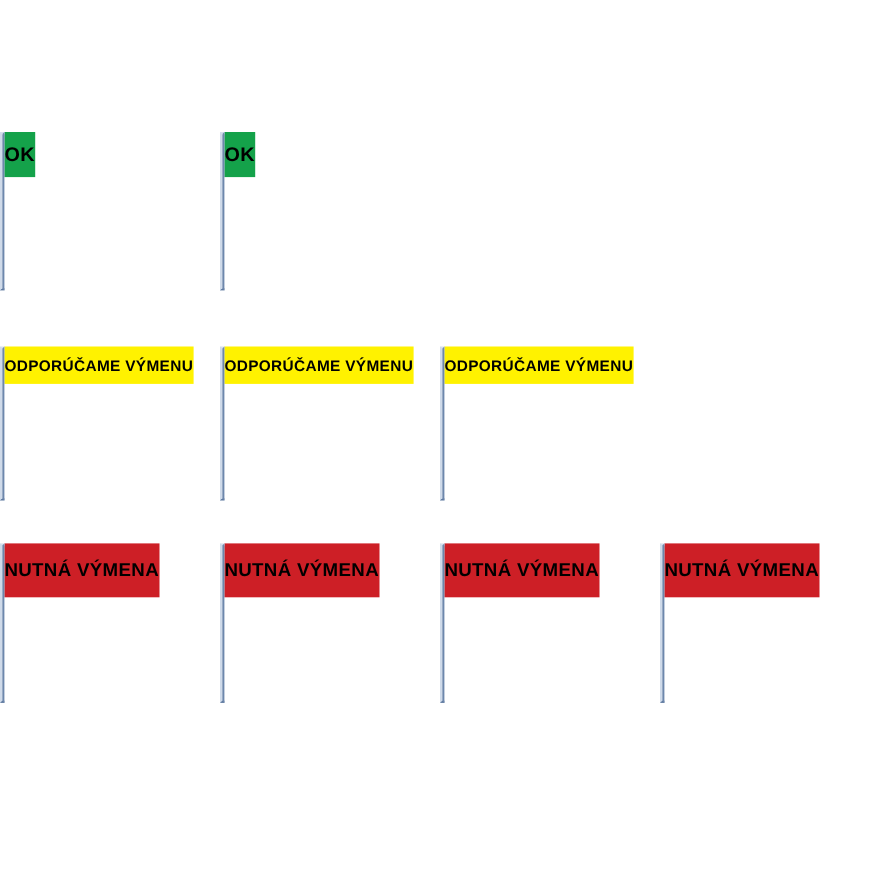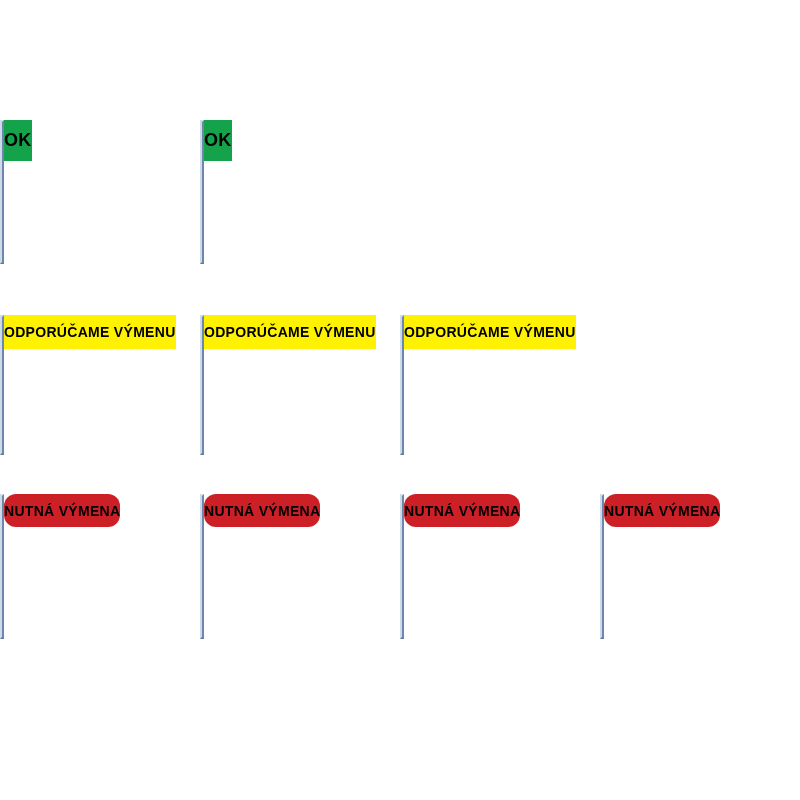--- a/index.html
+++ b/index.html
@@ -20,21 +20,21 @@
   .r1 .panel{height:140px;}
   .r2 .panel{height:145px;}
   svg.fan{position:absolute;left:0;top:0;width:100%;height:100%;display:block;}
   .statusbar{
     display:flex;align-items:center;justify-content:center;
     font-weight:bold;color:#000;letter-spacing:0.3px;
     white-space:nowrap;
   }
   .r0 .statusbar{height:41px;font-size:18px;}
   .r1 .statusbar{height:34px;font-size:14px;}
-  .r2 .statusbar{height:33px;font-size:14px;border-radius:12px;}
+  .r2 .statusbar{height:49px;font-size:17px;}
 </style>
 </head>
 <body>
 
 <div class="board">
     <div class="row r0">
       <div class="cellblock">
         <div class="panel" style="background: linear-gradient(155deg, rgb(169, 189, 216) 0%, rgb(115, 144, 183) 45%, rgb(82, 114, 158) 100%);">
           <svg class="fan" viewBox="0 0 196 141" preserveAspectRatio="none">
             <defs>

